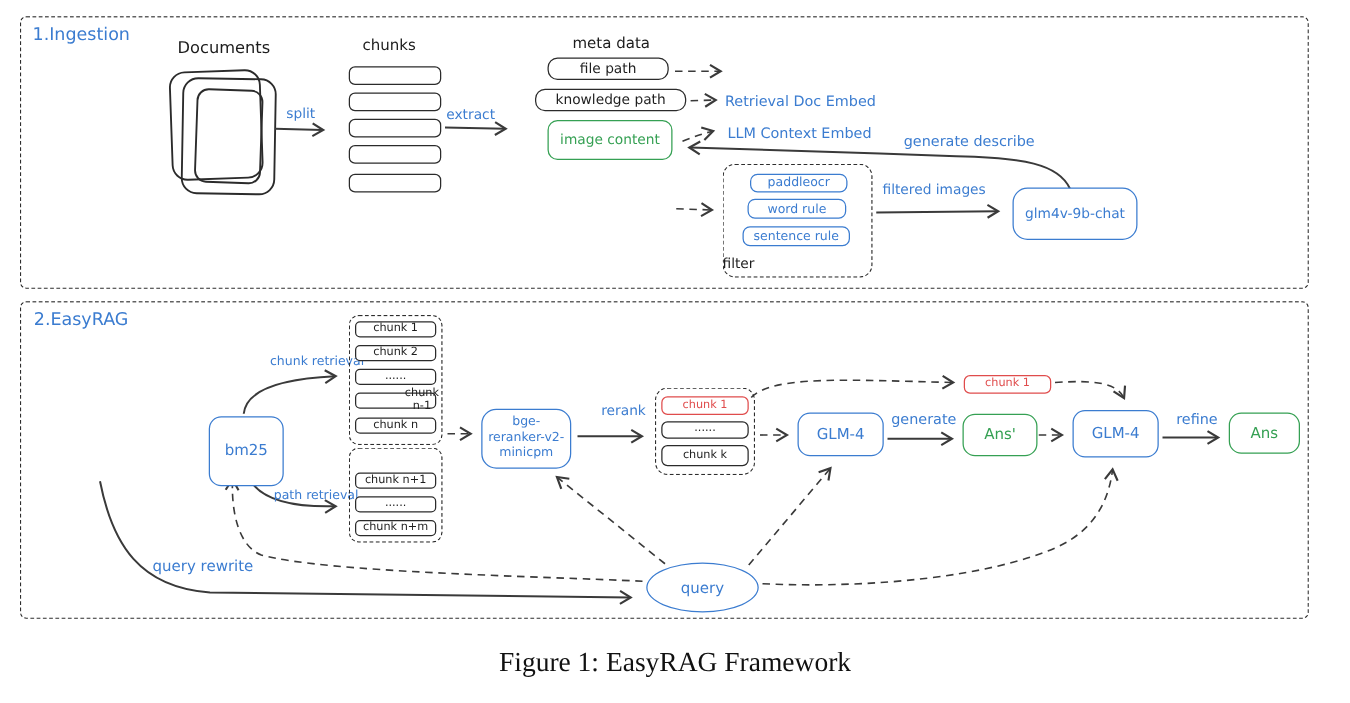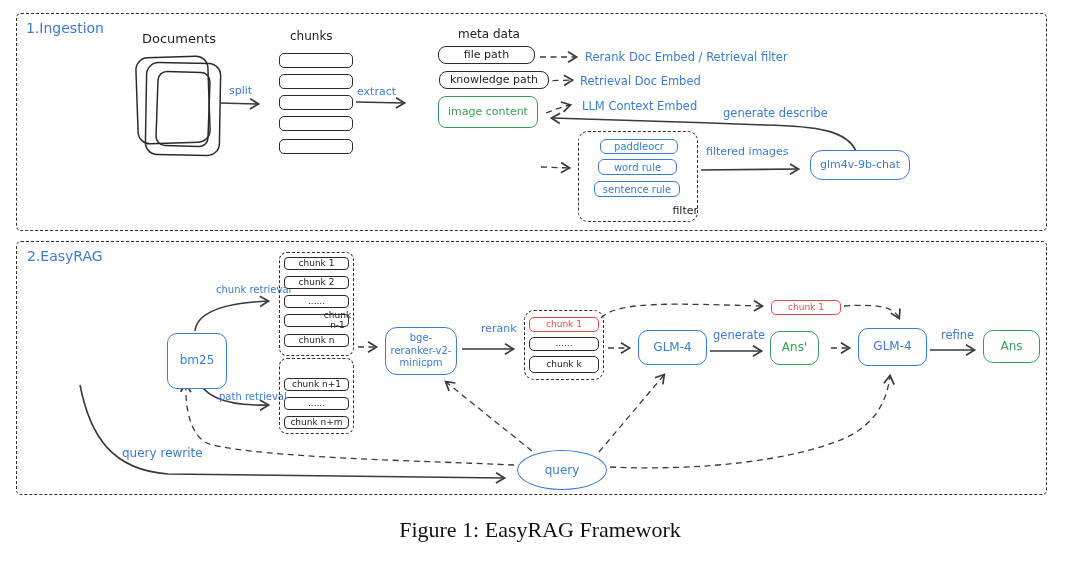--- a/index.html
+++ b/index.html
@@ -94,36 +94,35 @@
   <div class="box" style="left:279px;top:53px;width:74px;height:15px;border-radius:5px;"></div>
   <div class="box" style="left:279px;top:74px;width:74px;height:15px;border-radius:5px;"></div>
   <div class="box" style="left:279px;top:95px;width:74px;height:15px;border-radius:5px;"></div>
   <div class="box" style="left:279px;top:116px;width:74px;height:15px;border-radius:5px;"></div>
   <div class="box" style="left:279px;top:139px;width:74px;height:15px;border-radius:5px;"></div>
 
   <div class="lbl blue" style="left:357px;top:85px;font-size:11px;">extract</div>
 
   <div class="lbl" style="left:458px;top:27px;font-size:12px;">meta data</div>
   <div class="box" style="left:438px;top:46px;width:97px;height:18px;font-size:11px;border-radius:8px;">file path</div>
-  <div class="box" style="left:439px;top:71px;width:110px;height:18px;font-size:11px;border-radius:8px;">knowledge path</div>
+  <div class="box" style="left:428px;top:71px;width:121px;height:18px;font-size:11px;border-radius:8px;">knowledge path</div>
   <div class="box green" style="left:438px;top:96px;width:100px;height:32px;font-size:11px;border-radius:8px;">image content</div>
 
-  <div class="lbl blue" style="left:585px;top:50px;font-size:11.5px;">Rerank Doc Embed  / Retrieval filter</div>
   <div class="lbl blue" style="left:580px;top:74px;font-size:11.5px;">Retrieval Doc Embed</div>
   <div class="lbl blue" style="left:582px;top:99px;font-size:11.5px;">LLM Context Embed</div>
   <div class="lbl blue" style="left:723px;top:106px;font-size:11.5px;">generate describe</div>
 
   <div class="dash" style="left:578px;top:131px;width:120px;height:91px;border-radius:10px;"></div>
   <div class="box blue" style="left:600px;top:139px;width:78px;height:15px;font-size:10px;border-radius:6px;">paddleocr</div>
   <div class="box blue" style="left:598px;top:159px;width:79px;height:16px;font-size:10px;border-radius:6px;">word rule</div>
   <div class="box blue" style="left:594px;top:181px;width:86px;height:16px;font-size:10px;border-radius:6px;">sentence rule</div>
-  <div class="lbl" style="left:578px;top:204px;width:120px;text-align:right;font-size:11px;">filter</div>
+  <div class="lbl" style="left:578px;top:204px;width:120px;text-align:left;font-size:11px;">filter</div>
 
   <div class="lbl blue" style="left:706px;top:145px;font-size:11px;">filtered images</div>
-  <div class="box blue" style="left:810px;top:150px;width:100px;height:30px;font-size:11px;border-radius:12px;">glm4v-9b-chat</div>
+  <div class="box blue" style="left:810px;top:150px;width:100px;height:42px;font-size:11px;border-radius:12px;">glm4v-9b-chat</div>
 
   <div class="dash" style="left:16px;top:241px;width:1031px;height:254px;"></div>
   <div class="lbl blue" style="left:27px;top:248px;font-size:14px;">2.EasyRAG</div>
 
   <div class="box blue" style="left:167px;top:333px;width:60px;height:56px;font-size:12px;border-radius:10px;">bm25</div>
 
   <div class="lbl blue" style="left:216px;top:284px;font-size:10px;">chunk retrieval</div>
   <div class="lbl blue" style="left:219px;top:391px;font-size:10px;">path retrieval</div>
 
   <div class="dash" style="left:279px;top:252px;width:75px;height:104px;border-radius:8px;"></div>
@@ -145,21 +144,21 @@
   </div>
   <div class="lbl blue" style="left:481px;top:322px;font-size:11px;">rerank</div>
 
   <div class="dash" style="left:524px;top:310px;width:80px;height:70px;border-radius:10px;"></div>
   <div class="box red small" style="left:529px;top:317px;width:70px;height:15px;border-radius:5px;">chunk 1</div>
   <div class="box small" style="left:529px;top:337px;width:70px;height:14px;border-radius:5px;">......</div>
   <div class="box small" style="left:529px;top:356px;width:70px;height:17px;border-radius:5px;">chunk k</div>
 
   <div class="box blue" style="left:638px;top:330px;width:69px;height:35px;font-size:12px;border-radius:10px;">GLM-4</div>
   <div class="lbl blue" style="left:713px;top:328px;font-size:11.5px;">generate</div>
-  <div class="box green" style="left:770px;top:331px;width:49px;height:34px;font-size:12px;border-radius:10px;">Ans'</div>
+  <div class="box green" style="left:770px;top:331px;width:60px;height:34px;font-size:12px;border-radius:10px;">Ans'</div>
   <div class="box blue" style="left:858px;top:328px;width:69px;height:38px;font-size:12px;border-radius:10px;">GLM-4</div>
   <div class="lbl blue" style="left:941px;top:328px;font-size:11.5px;">refine</div>
   <div class="box green" style="left:983px;top:330px;width:57px;height:33px;font-size:12px;border-radius:10px;">Ans</div>
 
   <div class="box red small" style="left:771px;top:300px;width:70px;height:15px;border-radius:5px;">chunk 1</div>
 
   <div class="ellipse" style="left:517px;top:450px;width:90px;height:40px;font-size:12px;">query</div>
   <div class="lbl blue" style="left:122px;top:446px;font-size:12px;">query rewrite</div>
 
   <div class="caption">Figure 1: EasyRAG Framework</div>

